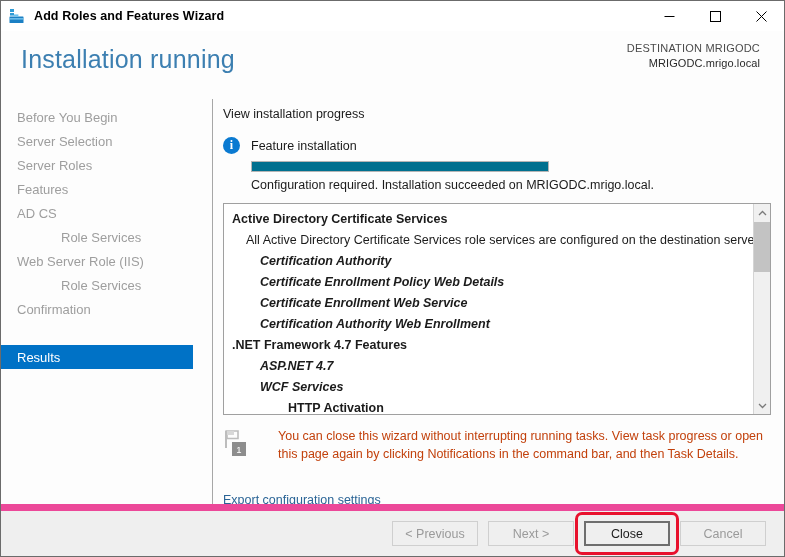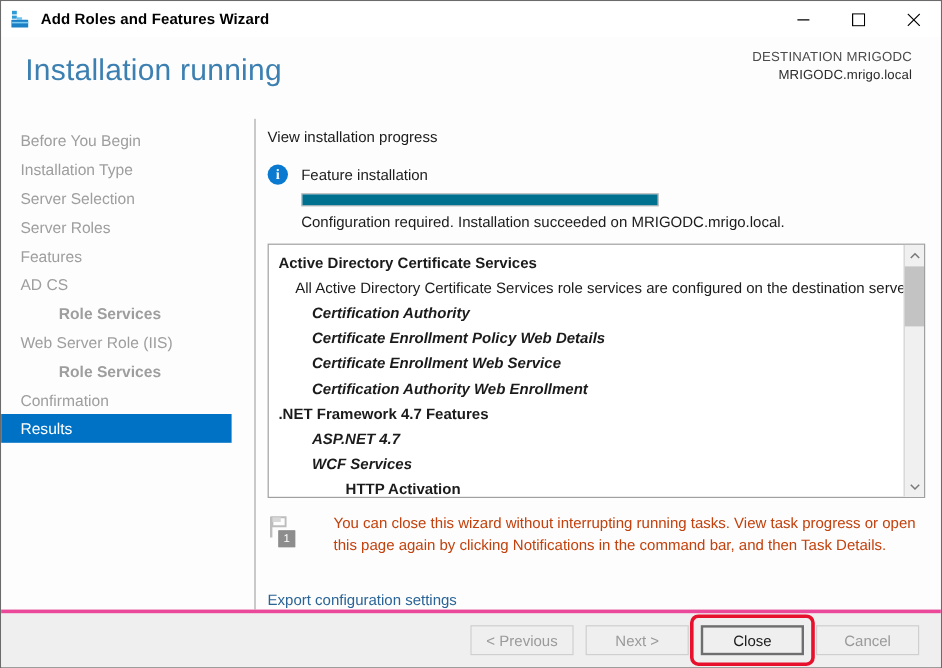--- a/index.html
+++ b/index.html
@@ -119,21 +119,21 @@
     height: 24px;
     display: flex;
     align-items: center;
     font-size: 13px;
     color: #9e9e9e;
     padding-left: 16px;
     box-sizing: border-box;
     cursor: default;
     white-space: nowrap;
   }
-  .nav-item.sub { padding-left: 48px; font-weight: bold; }
+  .nav-item.sub { padding-left: 60px; }
   .nav-item.active {
     background: #0072c6;
     color: #ffffff;
     width: 192px;
   }
 
   
   .content {
     flex: 1;
     position: relative;
@@ -296,21 +296,21 @@
     color: #2a6496;
     cursor: pointer;
     margin-top: 16px;
   }
 
   
   .footer {
     height: 45px;
     min-height: 45px;
     background: #efefef;
-    border-top: 3px solid #ec4899;
+    border-top: 7px solid #ec4899;
     display: flex;
     align-items: center;
     justify-content: flex-end;
     padding-right: 18px;
     position: relative;
   }
   .btn {
     width: 86px;
     height: 25px;
     font-size: 12.5px;
@@ -386,30 +386,29 @@
     <div class="dest-block">
       <div class="dest-label">DESTINATION MRIGODC</div>
       <div class="dest-value">MRIGODC.mrigo.local</div>
     </div>
   </div>
 
   <div class="body-area">
 
     <div class="sidebar" id="sidebar">
         <div class="nav-item">Before You Begin</div>
-        <div class="nav-item">Installation Type</div>
         <div class="nav-item">Server Selection</div>
         <div class="nav-item">Server Roles</div>
         <div class="nav-item">Features</div>
         <div class="nav-item">AD CS</div>
         <div class="nav-item sub">Role Services</div>
         <div class="nav-item">Web Server Role (IIS)</div>
         <div class="nav-item sub">Role Services</div>
         <div class="nav-item">Confirmation</div>
-        <div class="nav-item active" style="background: rgb(0, 114, 198);">Results</div>
+        <div class="nav-item active" style="background: rgb(0, 114, 198); margin-top: 24px;">Results</div>
       </div>
 
     <div class="content">
 
       <div class="section-label">View installation progress</div>
 
       <div class="feature-row">
         <span class="info-icon">i</span>
         <span class="feature-label">Feature installation</span>
       </div>

